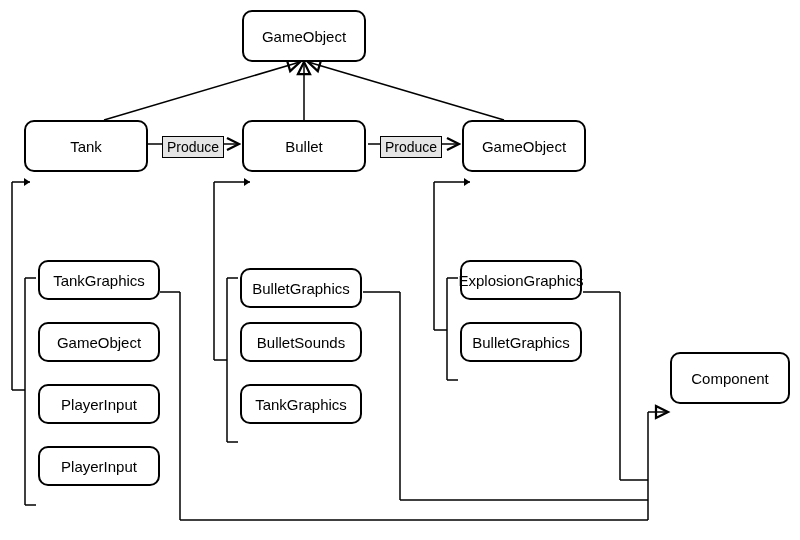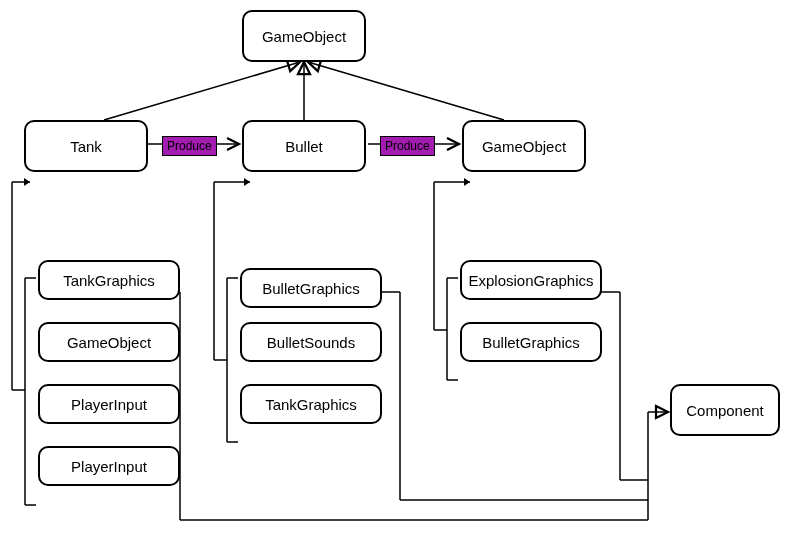--- a/index.html
+++ b/index.html
@@ -1,19 +1,19 @@
 <!DOCTYPE html>
 <html><head>
 <meta charset="utf-8">
 <style>
   html,body{margin:0;padding:0;width:800px;height:540px;background:#fff;font-family:Arial,Helvetica,sans-serif;position:relative;overflow:hidden}
   .node{position:absolute;border:2px solid #000;border-radius:10px;background:#fff;display:flex;align-items:center;justify-content:center;font-size:15px;box-sizing:border-box}
   .big{width:124px;height:52px}
-  .mid{width:142px;height:40px}
-  .lbl{position:absolute;border:1px solid #000;background:#a21caf;font-size:12px;padding:2px 4px;display:flex;align-items:center;justify-content:center}
+  .mid{width:122px;height:40px}
+  .lbl{position:absolute;border:1px solid #000;background:#e5e5e5;font-size:14px;padding:2px 4px;display:flex;align-items:center;justify-content:center}
   svg{position:absolute;left:0;top:0;width:800px;height:540px;pointer-events:none}
   line{stroke:#000;stroke-width:1.5}
 </style>
 </head>
 <body>
 
 <svg>
   <defs>
     <marker id="triangle" markerWidth="12" markerHeight="12" refX="10" refY="6" orient="auto">
       <path d="M2,2 L10,6 L2,10 Z" fill="none" stroke="#000" stroke-width="1.5"></path>
@@ -111,15 +111,15 @@
     <span>TankGraphics</span>
   </div>
 
 <div class="node mid" style="left:460px;top:260px">
     <span>ExplosionGraphics</span>
   </div>
 <div class="node mid" style="left:460px;top:322px">
     <span>BulletGraphics</span>
   </div>
 
-<div class="node big" style="left:670px;top:384px;width:110px">
+<div class="node big" style="left:670px;top:352px;width:120px">
     <span>Component</span>
   </div>
 
 </body></html>

